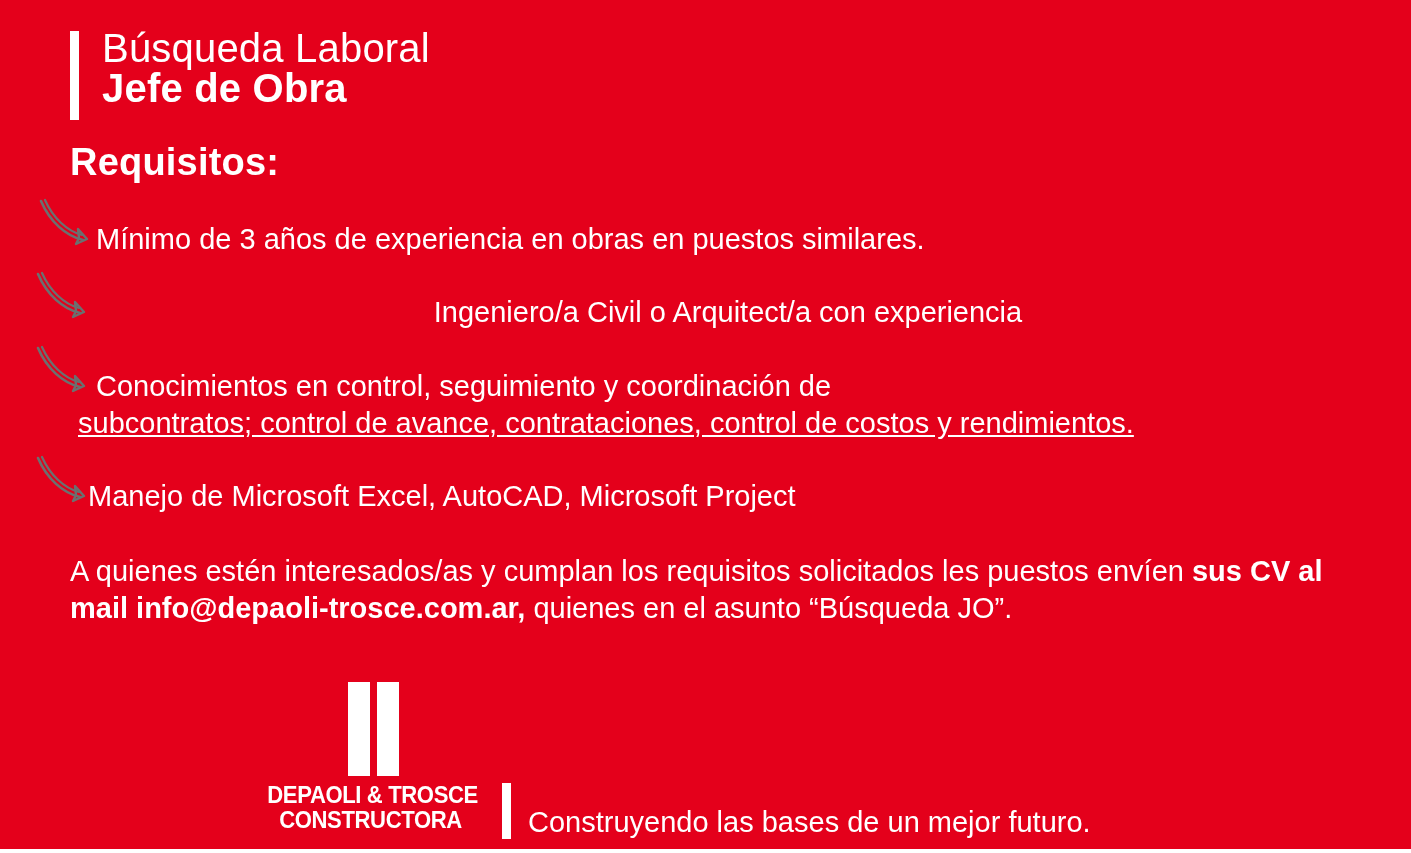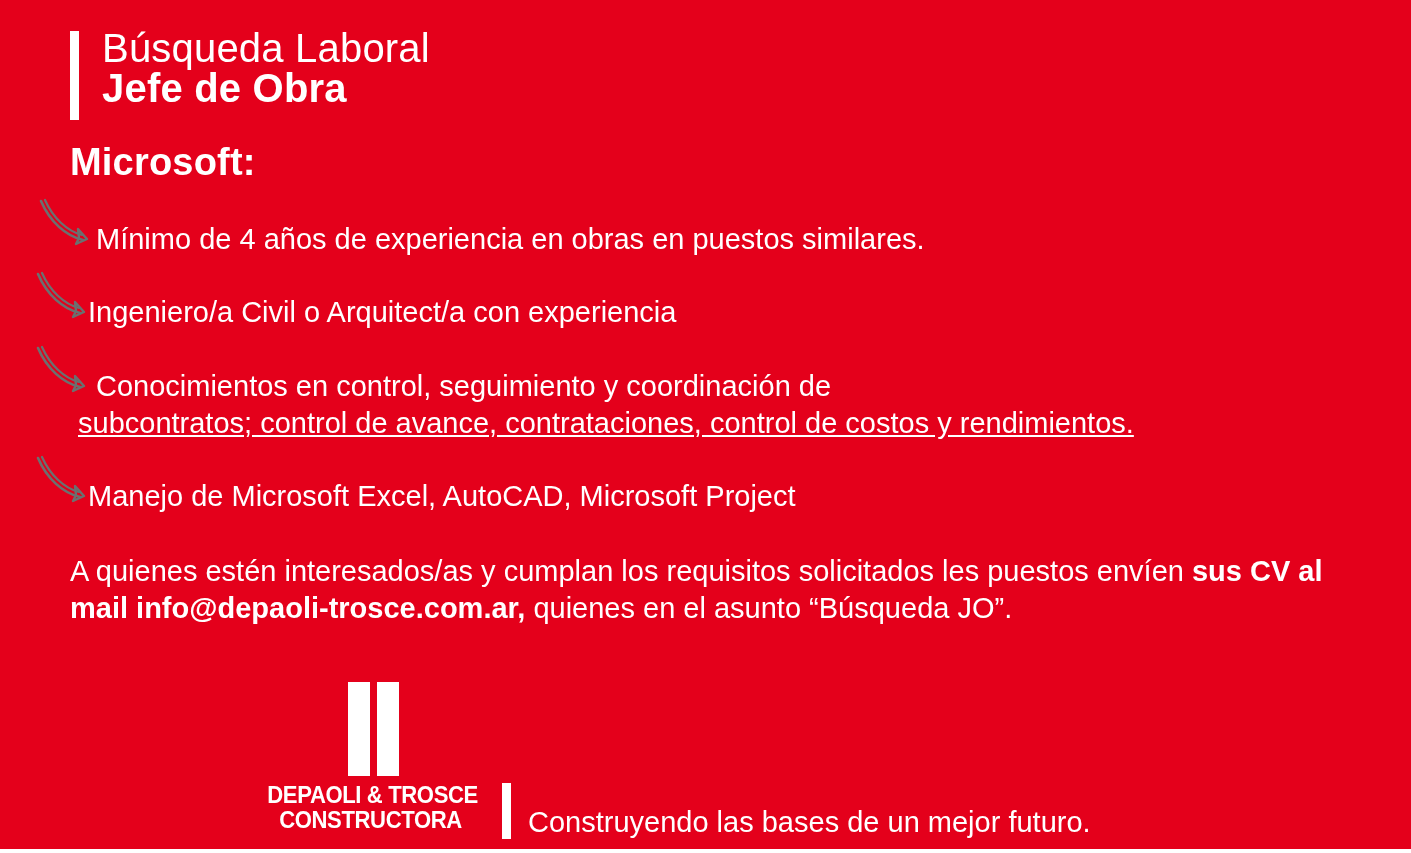--- a/index.html
+++ b/index.html
@@ -73,21 +73,21 @@
 
   
   .req {
     position: absolute;
     color: #ffffff;
     font-weight: 400;
     font-size: 29px;
     line-height: 37px;
   }
   .req-1 { left: 96px;  top: 221px; width: 1280px; }
-  .req-2 { left: 88px;  top: 294px; width: 1280px; }
+  .req-2 { left: 88px;  top: 294px; width: 1280px; text-align: center; }
   .req-3 { left: 96px;  top: 368px; width: 1270px; }
   .req-4 { left: 88px;  top: 478px; width: 1280px; }
 
   .req-3 .cont {
     display: block;
     margin-left: -18px;
     text-decoration: underline;
   }
 
   .arrow {
@@ -184,21 +184,21 @@
   <div class="bg"></div>
 
   <div class="title-block">
     <div class="title-bar"></div>
     <div class="title-texts">
       <div class="title-line1">Búsqueda Laboral</div>
       <div class="title-line2">Jefe de Obra</div>
     </div>
   </div>
 
-  <div class="section-heading">Microsoft:</div>
+  <div class="section-heading">Requisitos:</div>
 
   <svg class="arrow arrow-1" viewBox="0 0 58 54">
     <path d="M3 3 C12 24, 28 38, 45 42" fill="none" stroke="#6b7070" stroke-width="2.6" stroke-linecap="round"></path>
     <path d="M7 2 C15 20, 29 33, 44 37" fill="none" stroke="#6b7070" stroke-width="2.2" stroke-linecap="round"></path>
     <path d="M40 31 L49 41 L38 46 L41 40 Z" fill="none" stroke="#6b7070" stroke-width="2.4" stroke-linejoin="round"></path>
   </svg>
   <svg class="arrow arrow-2" viewBox="0 0 58 54">
     <path d="M3 3 C12 24, 28 38, 45 42" fill="none" stroke="#6b7070" stroke-width="2.6" stroke-linecap="round"></path>
     <path d="M7 2 C15 20, 29 33, 44 37" fill="none" stroke="#6b7070" stroke-width="2.2" stroke-linecap="round"></path>
     <path d="M40 31 L49 41 L38 46 L41 40 Z" fill="none" stroke="#6b7070" stroke-width="2.4" stroke-linejoin="round"></path>
@@ -207,21 +207,21 @@
     <path d="M3 3 C12 24, 28 38, 45 42" fill="none" stroke="#6b7070" stroke-width="2.6" stroke-linecap="round"></path>
     <path d="M7 2 C15 20, 29 33, 44 37" fill="none" stroke="#6b7070" stroke-width="2.2" stroke-linecap="round"></path>
     <path d="M40 31 L49 41 L38 46 L41 40 Z" fill="none" stroke="#6b7070" stroke-width="2.4" stroke-linejoin="round"></path>
   </svg>
   <svg class="arrow arrow-4" viewBox="0 0 58 54">
     <path d="M3 3 C12 24, 28 38, 45 42" fill="none" stroke="#6b7070" stroke-width="2.6" stroke-linecap="round"></path>
     <path d="M7 2 C15 20, 29 33, 44 37" fill="none" stroke="#6b7070" stroke-width="2.2" stroke-linecap="round"></path>
     <path d="M40 31 L49 41 L38 46 L41 40 Z" fill="none" stroke="#6b7070" stroke-width="2.4" stroke-linejoin="round"></path>
   </svg>
 
-  <div class="req req-1">Mínimo de 4 años de experiencia en obras en puestos similares.</div>
+  <div class="req req-1">Mínimo de 3 años de experiencia en obras en puestos similares.</div>
   <div class="req req-2">Ingeniero/a Civil o Arquitect/a con experiencia</div>
   <div class="req req-3">
     <span>Conocimientos en control, seguimiento y coordinación de</span>
     <span class="cont">subcontratos; control de avance, contrataciones, control de costos y rendimientos.</span>
   </div>
   <div class="req req-4">Manejo de Microsoft Excel, AutoCAD, Microsoft Project</div>
 
   <div class="closing">
     <span>A quienes estén interesados/as y cumplan los requisitos solicitados les puestos envíen </span><b>sus CV al mail info@depaoli-trosce.com.ar,</b><span> quienes en el asunto “Búsqueda JO”.</span>
   </div>

